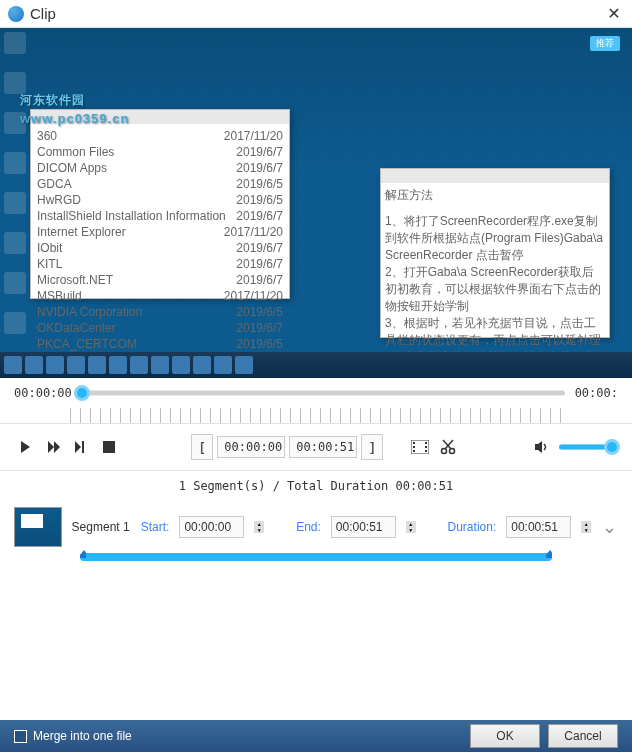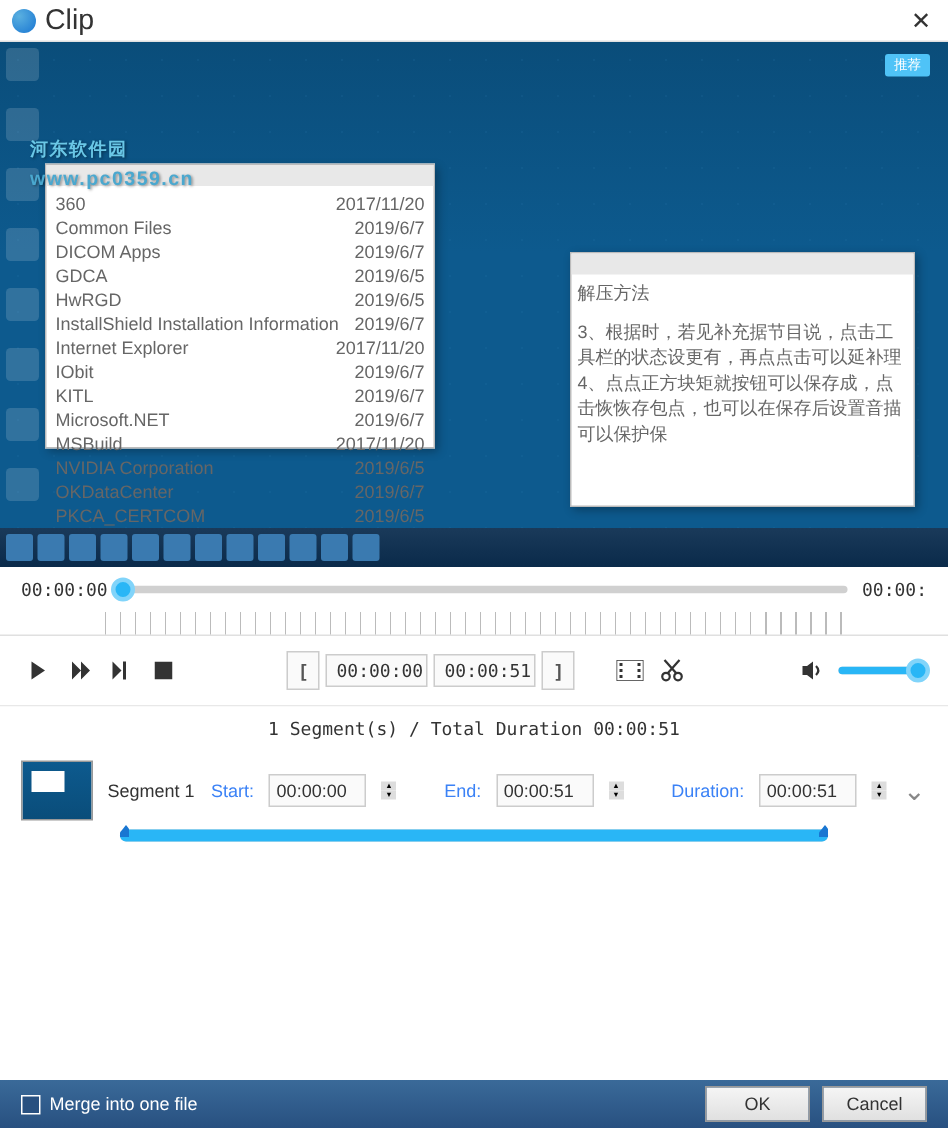--- a/index.html
+++ b/index.html
@@ -2,21 +2,21 @@
 <html><head>
   <meta charset="utf-8">
   <style>
     * { margin: 0; padding: 0; box-sizing: border-box; font-family: "Segoe UI", Arial, sans-serif; font-size: 12px; }
     html, body { width: 632px; height: 752px; overflow: hidden; }
     body { background: #ffffff; display: flex; flex-direction: column; }
     
     .titlebar { height: 28px; background: #ffffff; display: flex; align-items: center; padding: 0 8px; border-bottom: 1px solid #e0e0e0; justify-content: space-between; }
     .titlebar-left { display: flex; align-items: center; gap: 6px; }
     .titlebar .app-icon { width: 16px; height: 16px; border-radius: 50%; background: radial-gradient(circle at 30% 30%, #5ab0e0, #1976d2); }
-    .titlebar .title { color: #333; font-size: 19px; }
+    .titlebar .title { color: #333; font-size: 15px; }
     .close { width: 20px; height: 20px; display: flex; align-items: center; justify-content: center; color: #333; cursor: pointer; font-size: 16px; }
 
     .preview { height: 350px; background: linear-gradient(180deg, #0a4d7a 0%, #0d5a8e 40%, #0d5a8e 100%); position: relative; overflow: hidden; }
     .preview::before { content:""; position:absolute; inset:0; background-image:
       radial-gradient(#2a7ab0 1px, transparent 1px);
       background-size: 24px 24px; opacity: .15; }
     .watermark { position:absolute; top:10px; left:20px; color:#6ac7e6; font-size: 20px; font-weight: bold; letter-spacing: 1px; z-index:2; text-shadow: 1px 1px 2px rgba(0,0,0,.4); margin-top: 48px; }
     .watermark .url { display:block; font-size:13px; color:#4aa8cf; margin-top:2px; }
     .mock-windows { position:absolute; inset:0; }
     .mw { position:absolute; background:#fff; border:1px solid #bbb; box-shadow: 2px 2px 6px rgba(0,0,0,.3); }
@@ -162,20 +162,22 @@
         <div class="mw-row">
             <span>PKCA_CERTCOM</span>
             <span>2019/6/5</span>
           </div>
       </div>
     </div>
     <div class="mw mw2">
       <div class="mw-bar"></div>
       <div class="mw-body">
         <div>解压方法</div><br>
+        <div>1、将打了ScreenRecorder程序.exe复制到软件所根据站点(Program Files)Gaba\a ScreenRecorder 点击暂停</div>
+        <div>2、打开Gaba\a ScreenRecorder获取后初初教育，可以根据软件界面右下点击的物按钮开始学制</div>
         <div>3、根据时，若见补充据节目说，点击工具栏的状态设更有，再点点击可以延补理</div>
         <div>4、点点正方块矩就按钮可以保存成，点击恢恢存包点，也可以在保存后设置音描可以保护保</div>
         <br>
         
       </div>
     </div>
   </div>
   <div class="taskbar">
     <div class="tb-item"></div>
       <div class="tb-item"></div>

